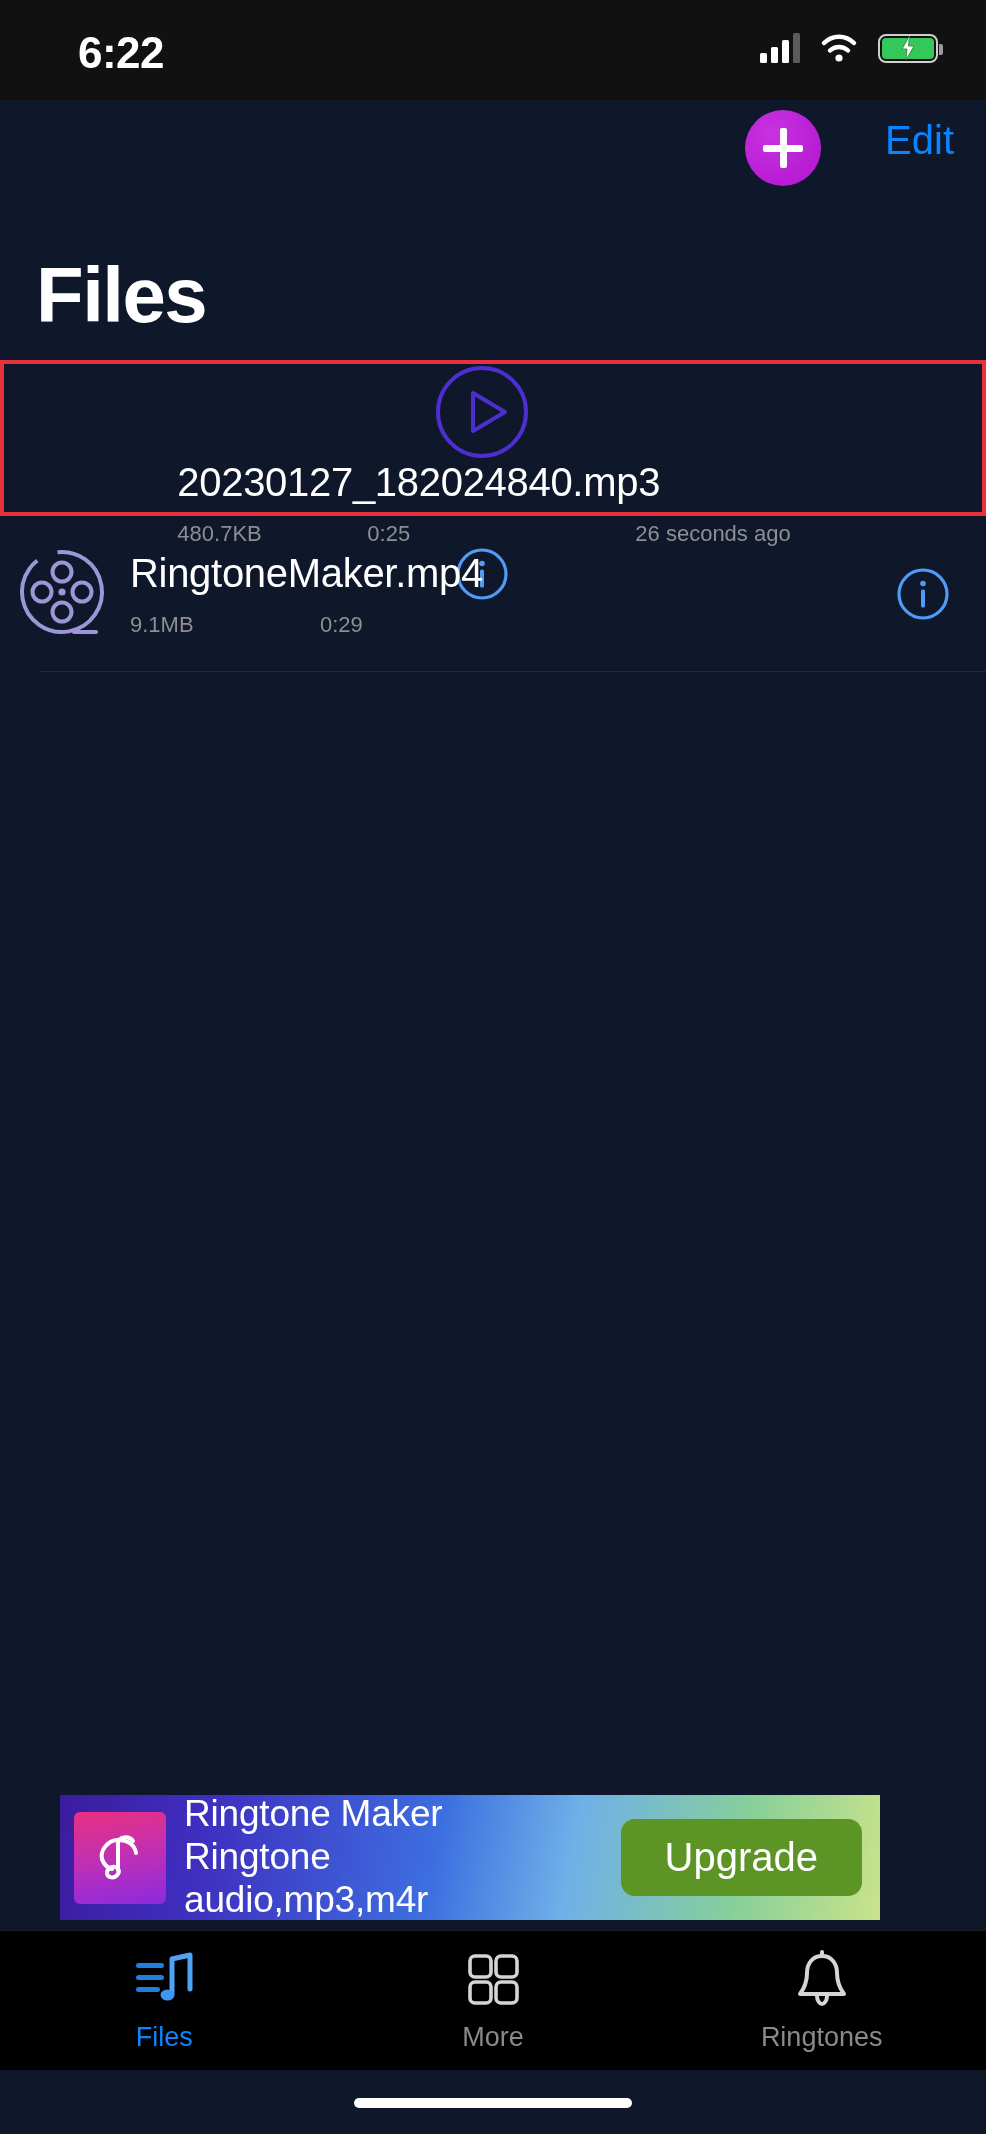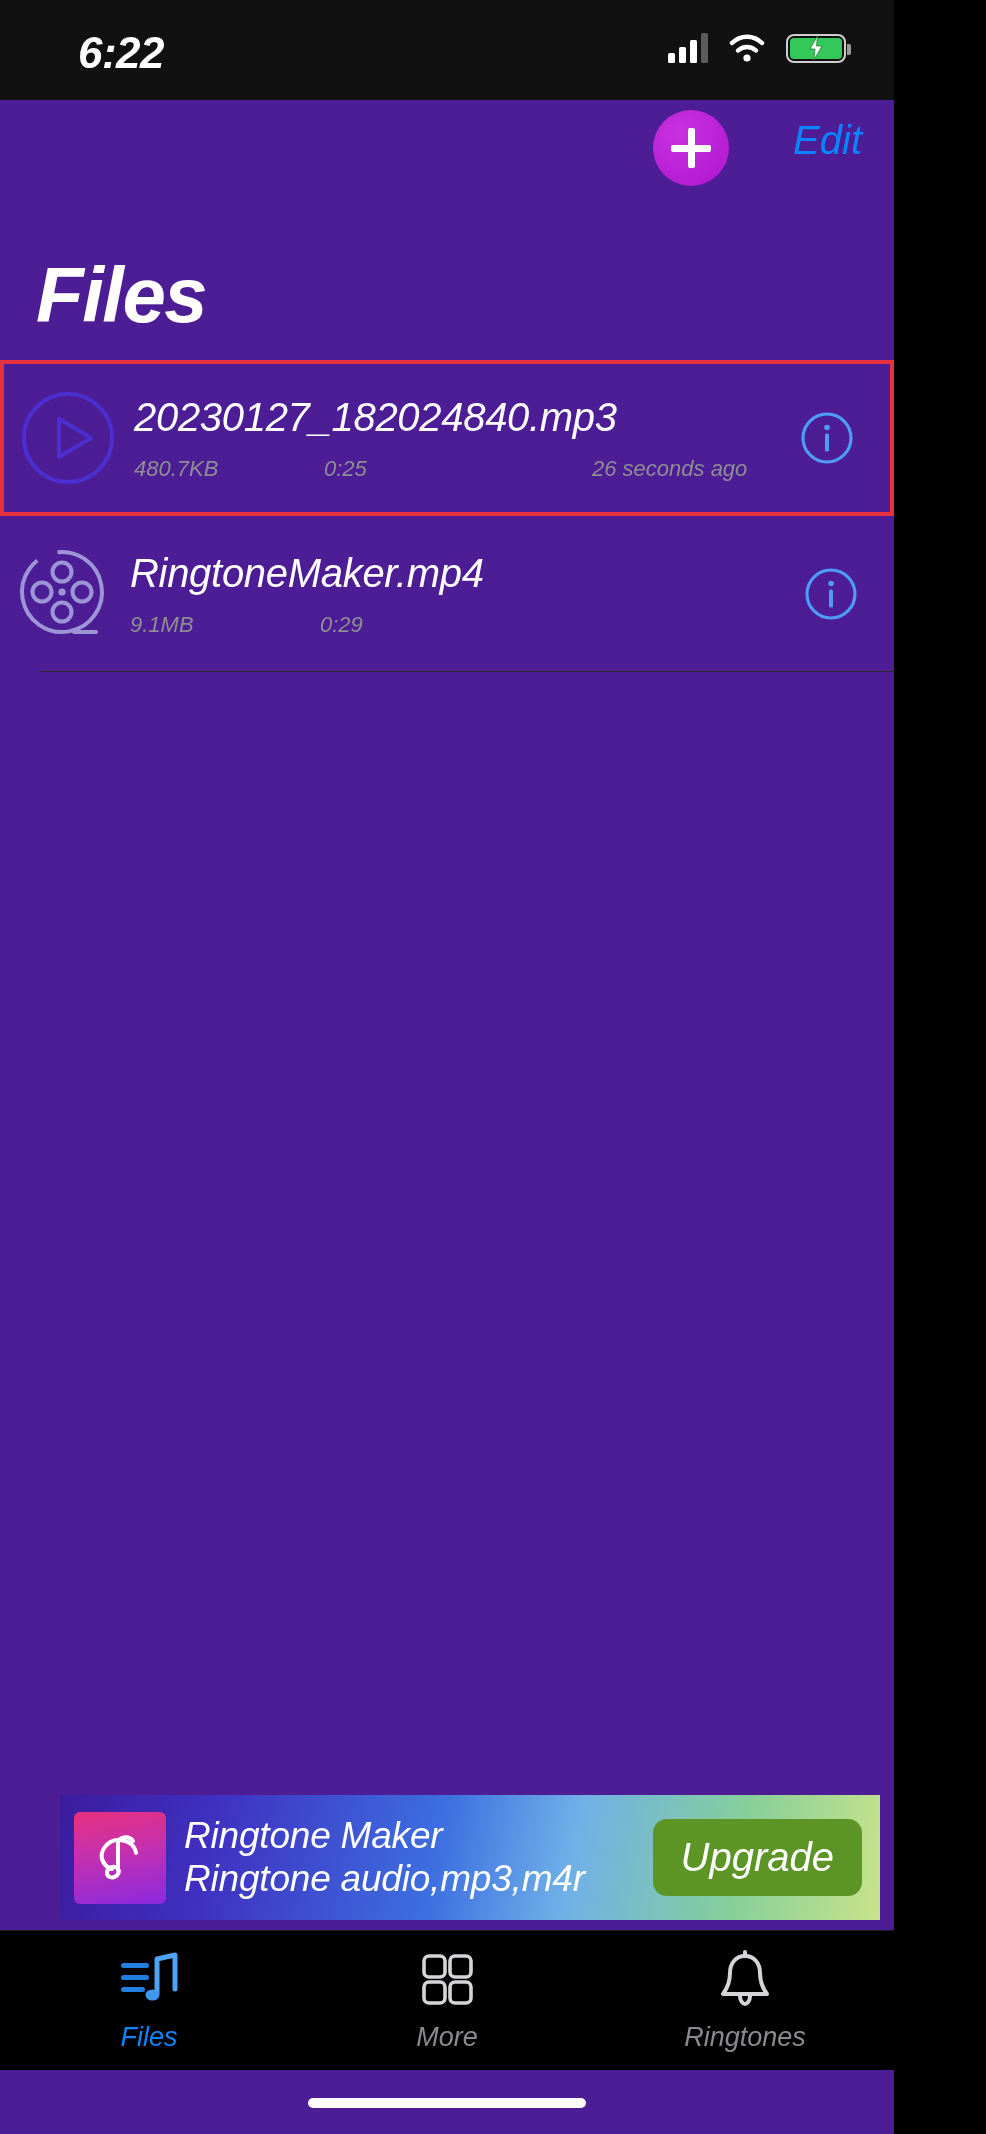--- a/index.html
+++ b/index.html
@@ -5,23 +5,22 @@
   * { margin:0; padding:0; box-sizing:border-box; }
   html,body{
     width:986px; height:2134px;
     background:#000;
     font-family:"Liberation Sans", sans-serif;
     -webkit-font-smoothing:antialiased;
     overflow:hidden;
   }
   #phone{
     position:relative;
-    width:894px; height:2134px;
-    background:#4c1d95;
-    font-style:italic;
+    width:986px; height:2134px;
+    background:#0f172a;
   }
 
   
   .status-bar{
     position:absolute; top:0; left:0; right:0; height:100px;
     background:#111111;
   }
   .status-time{
     position:absolute; left:78px; top:28px;
     color:#ffffff; font-size:44px; font-weight:700;
@@ -88,20 +87,21 @@
     position:absolute; top:360px; left:0; right:0;
   }
   .file-row{
     position:relative; height:156px;
     display:flex; align-items:center;
     padding:0 34px 0 12px;
   }
   .file-row.highlighted{
     border:4px solid #e8313f;
     height:156px;
+    flex-direction:column;
   }
   .row-icon{
     width:104px; min-width:104px; height:104px;
     display:flex; align-items:center; justify-content:center;
   }
   .row-body{ flex:1; padding-left:14px; padding-right:10px; }
   .row-name{
     color:#ffffff; font-size:40px; font-weight:400;
     letter-spacing:-0.3px;
     margin-bottom:16px;
@@ -144,21 +144,21 @@
     letter-spacing:-0.2px;
   }
   .ad-sub{
     color:#ffffff; font-size:37px; font-weight:400; line-height:1.16;
     letter-spacing:-0.2px;
   }
   .ad-cta{
     background:#5c9526; color:#ffffff;
     font-size:40px; font-weight:400;
     border-radius:14px;
-    padding:16px 28px;
+    padding:16px 44px;
     white-space:nowrap;
     cursor:pointer;
     margin-left:37px;
   }
 
   
   .tab-bar{
     position:absolute; left:0; right:0; top:1930px; height:140px;
     background:#000000;
     border-top:1.5px solid #1d1d1f;

